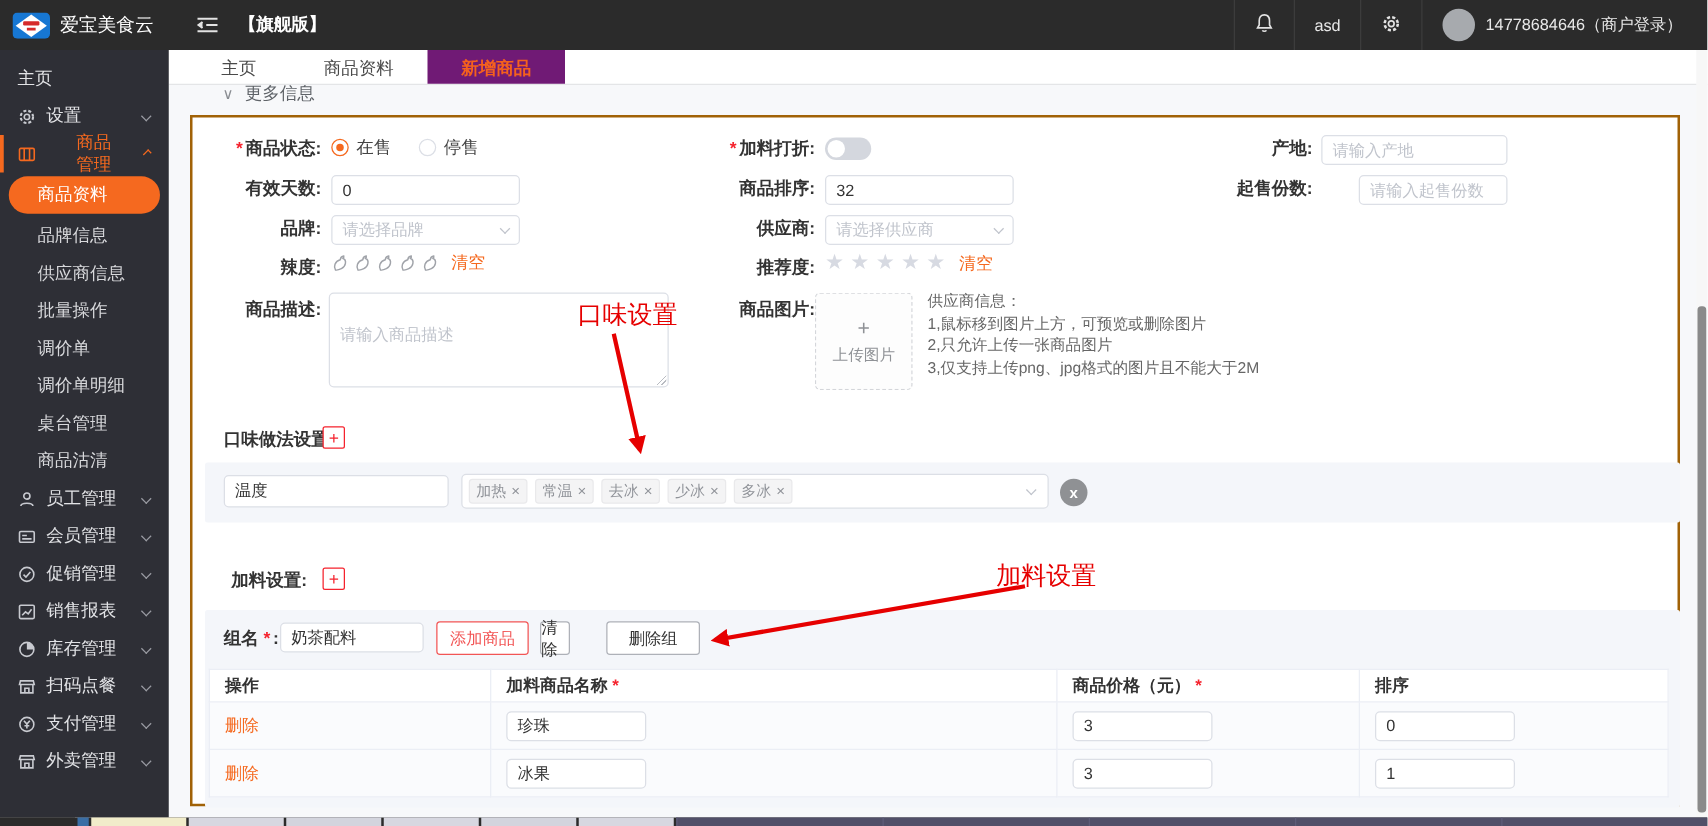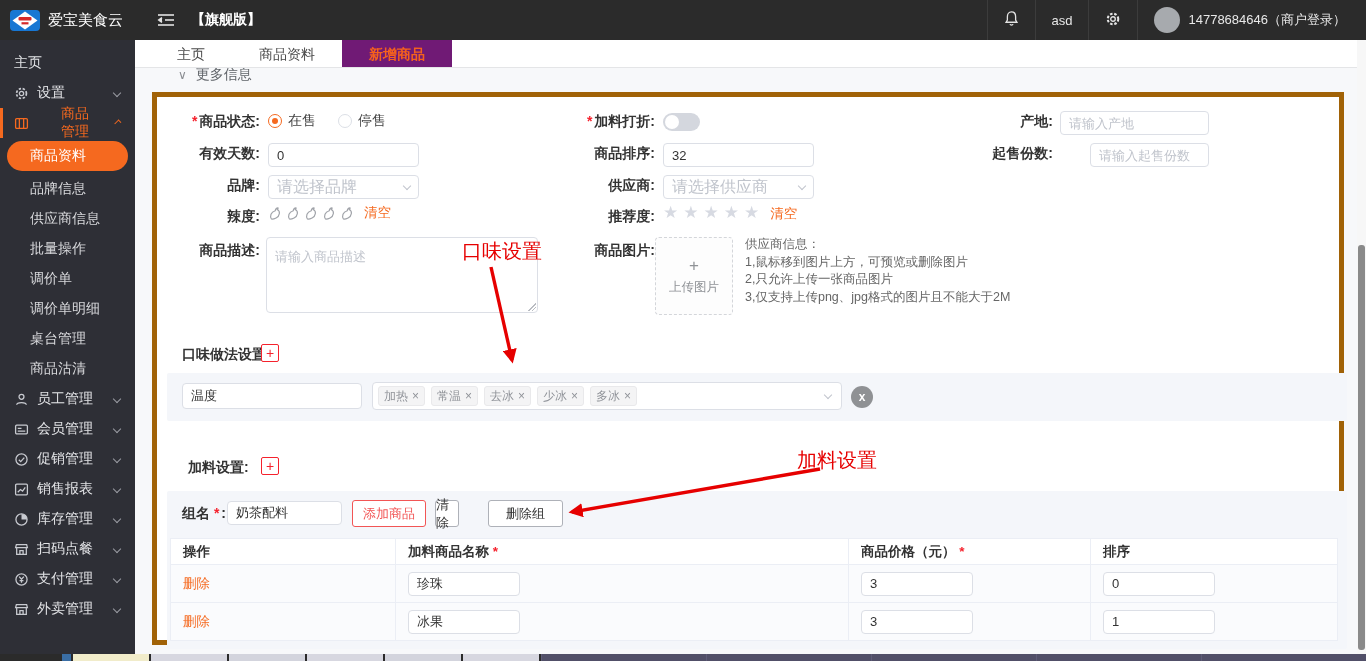--- a/index.html
+++ b/index.html
@@ -32,41 +32,41 @@
 
   
   .main { position:absolute; left:135px; top:40px; width:1231px; height:614px; background:#f7f8fa; }
   .tabbar { position:absolute; left:0; top:0; width:100%; height:28px; background:#fff; border-bottom:1px solid #e4e5e7; display:flex; padding-left:15px; z-index:5; }
   .tab { padding:0 27px; line-height:28px; font-size:14px; color:#4a4a4a; cursor:pointer; }
   .tab.active { color:#f5611d; font-weight:700; background:#701a75; }
   .more-info { position:absolute; left:43px; top:26px; color:#5f6368; display:flex; align-items:center; cursor:pointer; z-index:4; }
   .more-chev { color:#8a8d92; margin-right:9px; font-size:12px; }
 
   
-  .panel { position:absolute; left:17px; top:52px; width:1192px; height:553px; background:#fff; border:5px solid #a16207; }
+  .panel { position:absolute; left:17px; top:52px; width:1192px; height:553px; background:#fff; border:2px solid #a16207; }
   .lbl { position:absolute; font-weight:700; color:#333; text-align:right; white-space:nowrap; font-size:14px; }
   .req { color:#f5222d; margin-right:2px; }
   .inp { position:absolute; height:24px; border:1px solid #dcdfe6; border-radius:4px; background:#fff; padding:0 8px; font-size:13px; color:#333; font-family:inherit; }
   .inp::placeholder { color:#c0c4cc; }
   .sel { position:absolute; height:24px; border:1px solid #dcdfe6; border-radius:4px; background:#fff; display:flex; align-items:center; padding:0 8px; cursor:pointer; }
-  .sel-text { color:#c0c4cc; font-size:16px; }
+  .sel-text { color:#c0c4cc; font-size:13px; }
   .sel-chev { width:6px; height:6px; border-right:1.3px solid #c0c4cc; border-bottom:1.3px solid #c0c4cc; transform:rotate(45deg); margin-left:auto; margin-bottom:2px; }
   .radios { position:absolute; display:flex; align-items:center; gap:22px; }
   .radio { display:flex; align-items:center; gap:6px; cursor:pointer; font-size:14px; color:#444; }
   .rdot { width:14px; height:14px; border-radius:50%; border:1px solid #dcdfe6; background:#fff; position:relative; }
   .rdot.checked { border-color:#f5691f; }
   .rdot.checked::after { content:""; position:absolute; left:3px; top:3px; width:6px; height:6px; border-radius:50%; background:#f5691f; }
   .toggle { position:absolute; width:37px; height:18px; border-radius:9px; background:#d4d7de; cursor:pointer; }
   .knob { position:absolute; left:2px; top:2px; width:14px; height:14px; border-radius:50%; background:#fff; }
   .clear-link { color:#f5691f; cursor:pointer; margin-left:6px; font-size:13.5px; }
   .chilis { position:absolute; display:flex; align-items:center; }
   .chili { width:17px; height:17px; margin-right:1px; }
   .stars { position:absolute; display:flex; align-items:center; }
   .star { color:#d7dae2; font-size:17px; letter-spacing:0; margin-right:5px; }
-  .tarea { position:absolute; border:1px solid #dcdfe6; border-radius:4px; background:#fff; padding:10px 8px; font-size:13px; color:#0f172a; font-family:inherit; resize:none; }
+  .tarea { position:absolute; border:1px solid #dcdfe6; border-radius:4px; background:#fff; padding:24px 8px; font-size:13px; color:#0f172a; font-family:inherit; resize:none; }
   .tarea::placeholder { color:#c0c4cc; }
   .resize-corner { position:absolute; width:9px; height:9px;
     background:linear-gradient(135deg, transparent 0 55%, #b9bcc2 55% 62%, transparent 62% 75%, #b9bcc2 75% 82%, transparent 82%); }
   .upload { position:absolute; width:78px; height:78px; border:1px dashed #d4d6da; border-radius:4px; background:#fdfdfd; display:flex; flex-direction:column; align-items:center; justify-content:center; color:#8f9296; cursor:pointer; }
   .upload .plus { font-size:17px; line-height:18px; }
   .upload .ulabel { font-size:12.5px; margin-top:4px; }
   .tips { position:absolute; font-size:12.5px; color:#666; line-height:17.5px; }
   .sec-label { position:absolute; font-weight:700; font-size:14px; color:#333; }
   .plus-btn { position:absolute; width:18px; height:18px; border:1px solid #f5222d; border-radius:2px; color:#f5222d; background:#fff; font-size:14px; line-height:16px; text-align:center; cursor:pointer; }
   .gray-row { position:absolute; background:#f4f6fa; border-radius:2px; }

